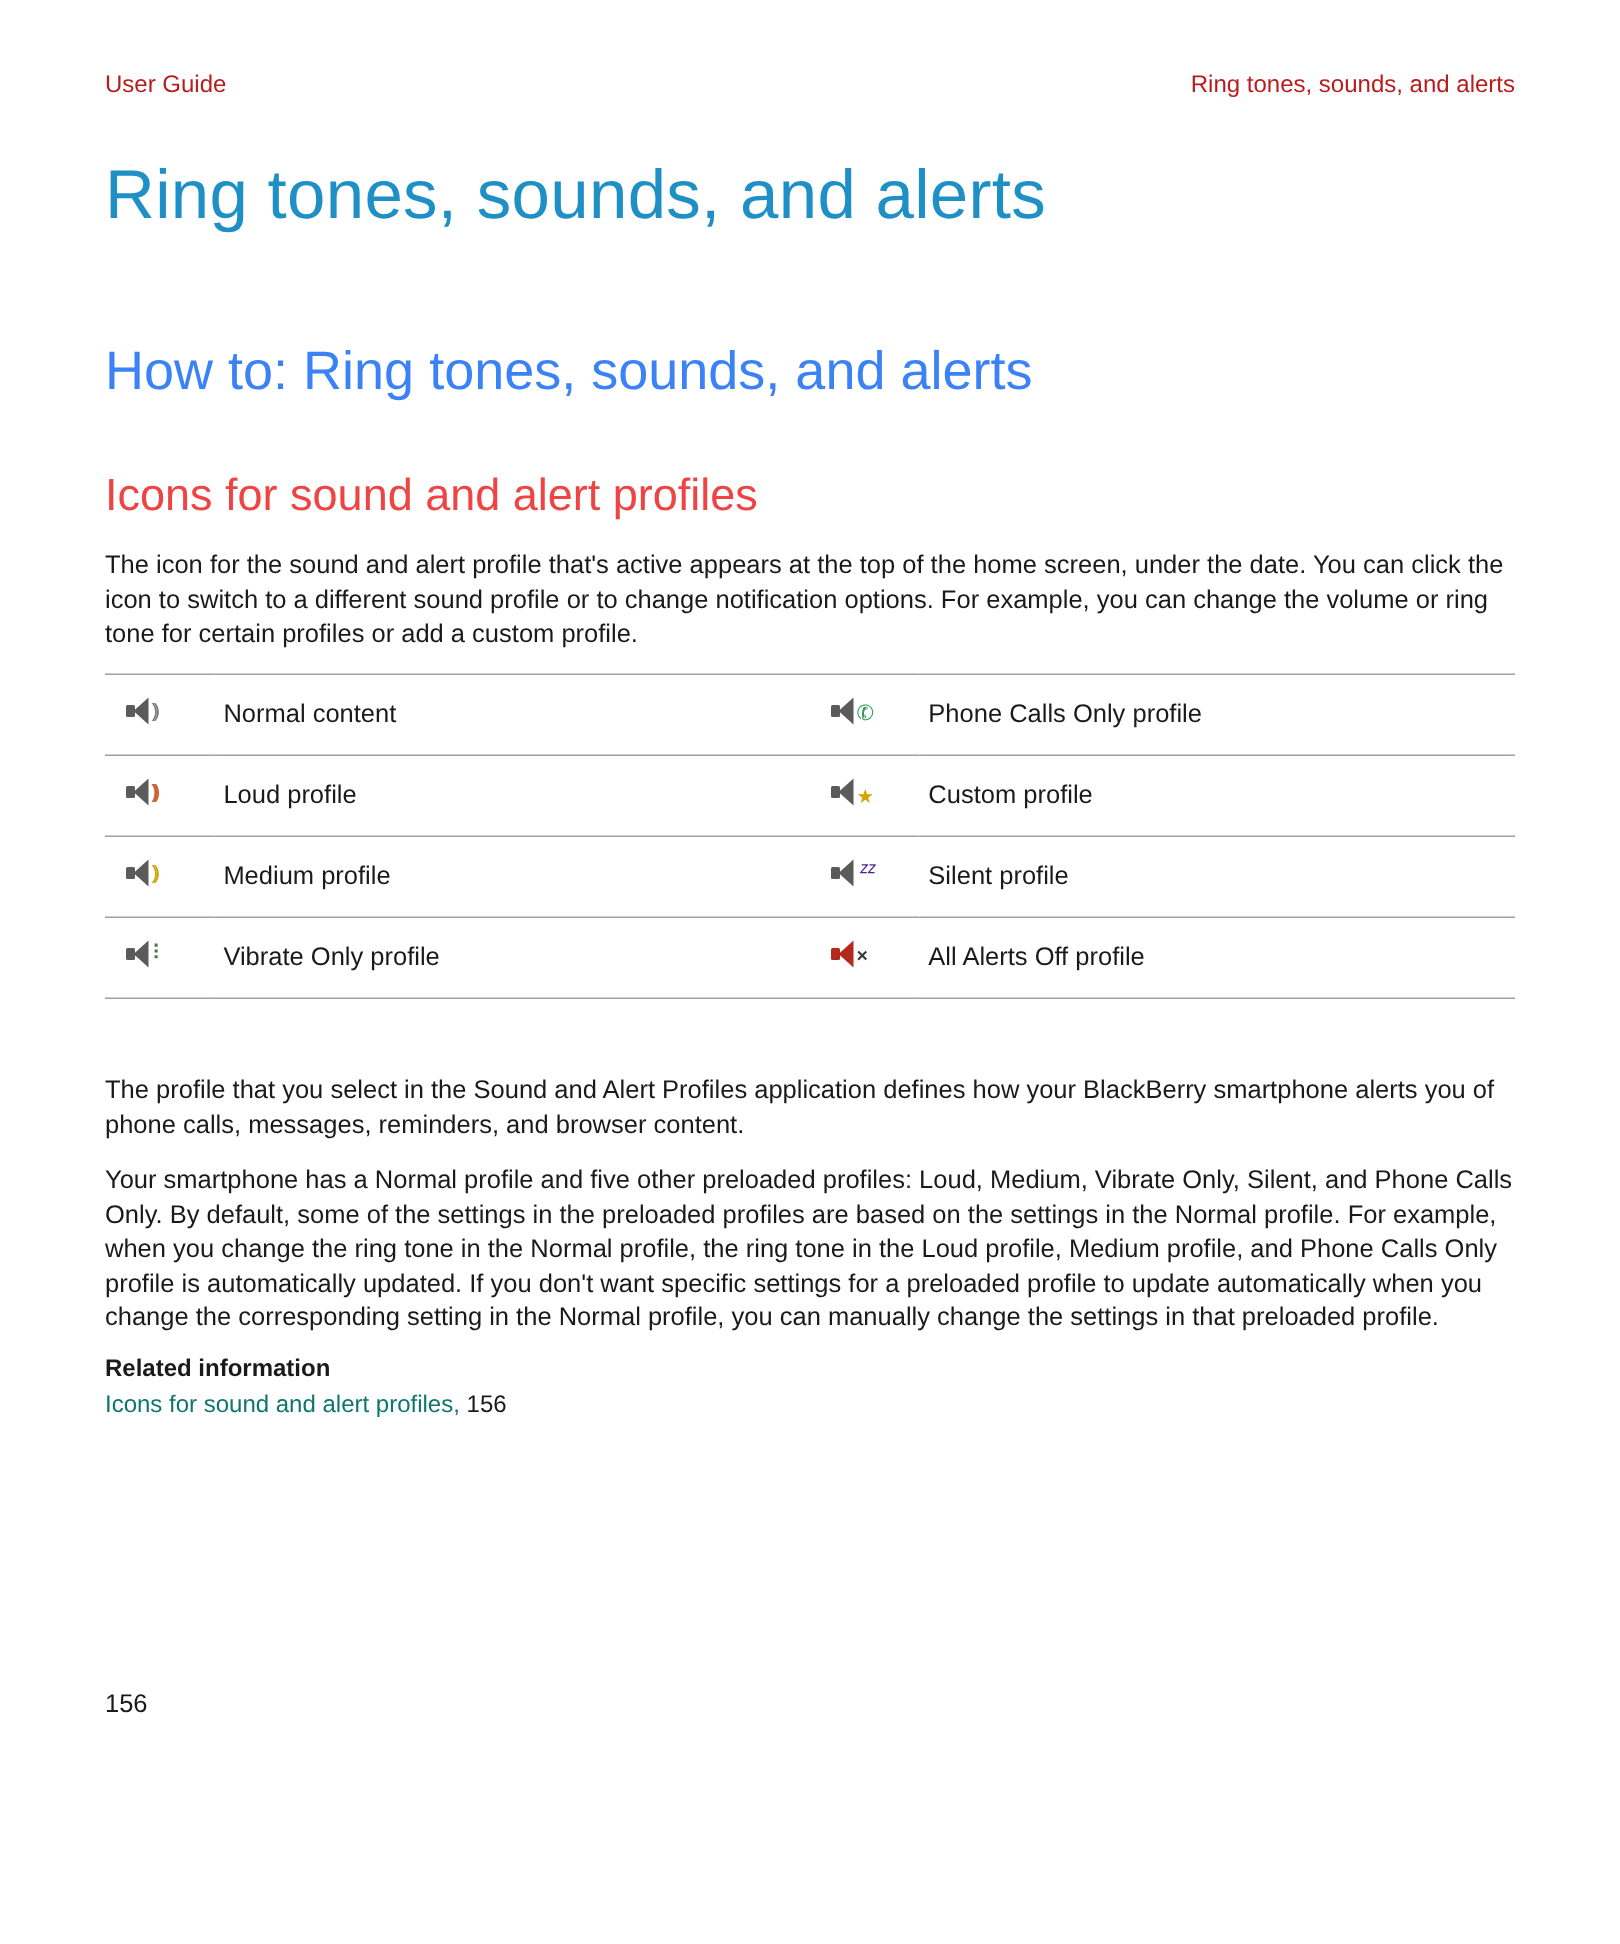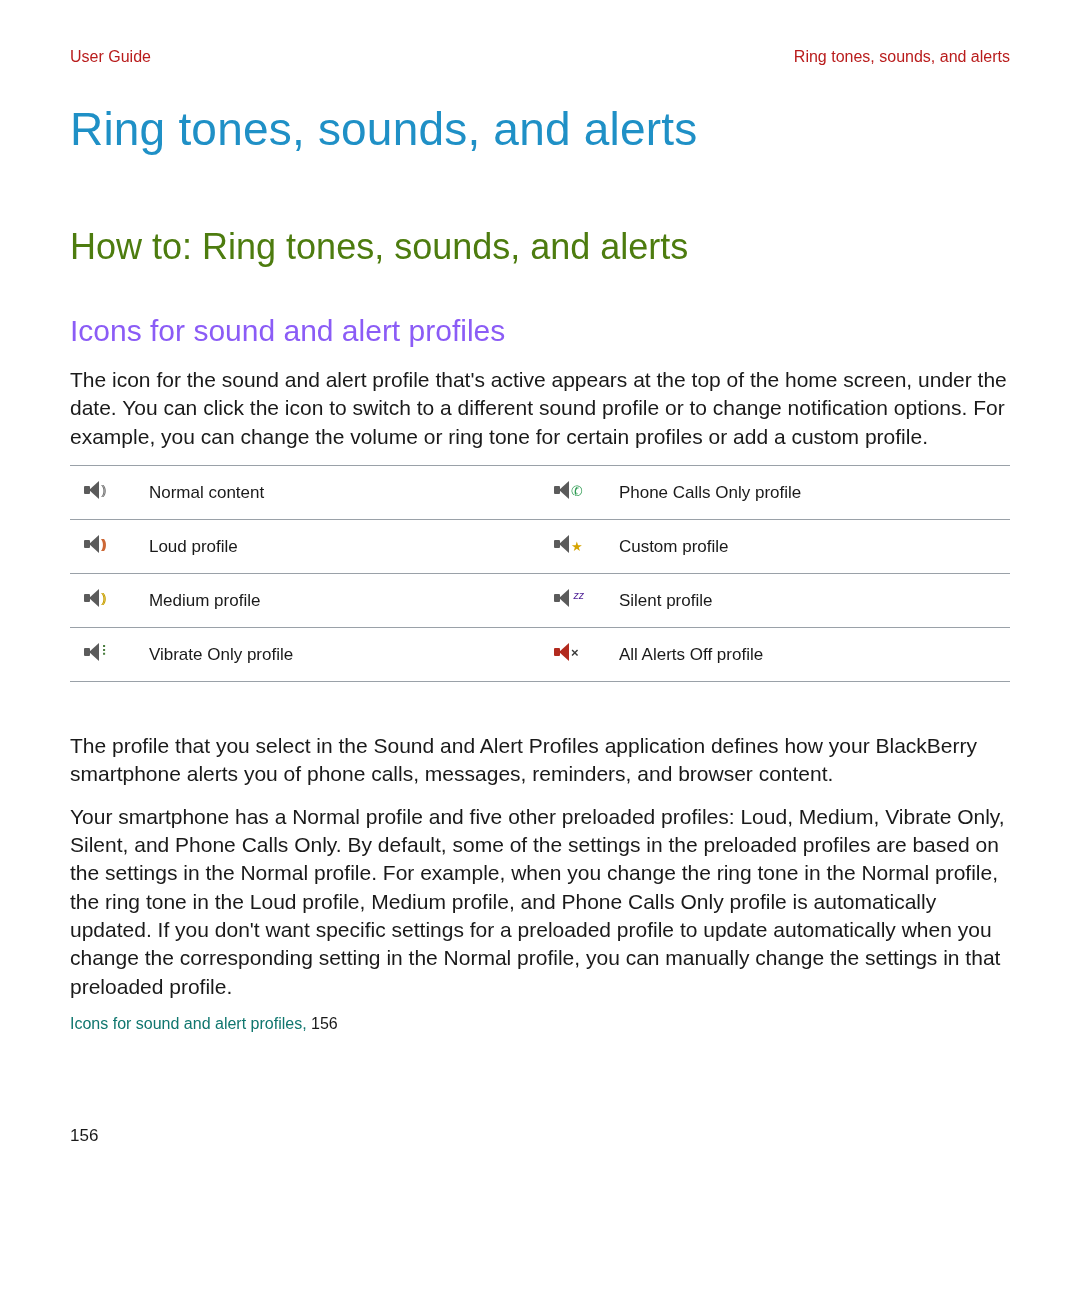--- a/index.html
+++ b/index.html
@@ -25,33 +25,33 @@
     margin-bottom: 36px;
   }
   .title-main {
     color: #1f90c6;
     font-size: 46px;
     font-weight: 400;
     margin: 0 0 70px 0;
     letter-spacing: 0.2px;
   }
   .title-section {
-    color: #4d7c0f;
+    color: #3b82f6;
     font-size: 36px;
     font-weight: 400;
     margin: 0 0 46px 0;
   }
   .title-sub {
-    color: #8b5cf6;
+    color: #ef4444;
     font-size: 30px;
     font-weight: 400;
     margin: 0 0 18px 0;
   }
   .para {
-    font-size: 21px;
+    font-size: 17px;
     line-height: 1.35;
     color: #1a1a1a;
     margin: 0 0 14px 0;
   }
   .bold {
     font-weight: 700;
     font-size: 16px;
     margin: 4px 0 6px 0;
   }
 
@@ -183,20 +183,21 @@
       <td class="label-cell">Vibrate Only profile</td>
       <td class="icon-cell"><span class="spk red"><span class="mark x">×</span></span></td>
       <td class="label-cell">All Alerts Off profile</td>
     </tr>
   </tbody>
     </table>
 
   <p class="para">The profile that you select in the Sound and Alert Profiles application defines how your BlackBerry smartphone alerts you of phone calls, messages, reminders, and browser content.</p>
   <p class="para">Your smartphone has a Normal profile and five other preloaded profiles: Loud, Medium, Vibrate Only, Silent, and Phone Calls Only. By default, some of the settings in the preloaded profiles are based on the settings in the Normal profile. For example, when you change the ring tone in the Normal profile, the ring tone in the Loud profile, Medium profile, and Phone Calls Only profile is automatically updated. If you don't want specific settings for a preloaded profile to update automatically when you change the corresponding setting in the Normal profile, you can manually change the settings in that preloaded profile.</p>
 
+  <p class="bold">Related information</p>
   <p style="margin:0;">
     <span class="related-link">Icons for sound and alert profiles,</span>
     <span class="related-pg">156</span>
   </p>
 
   <div class="page-num">156</div>
 
 </div>
 
 </body></html>

